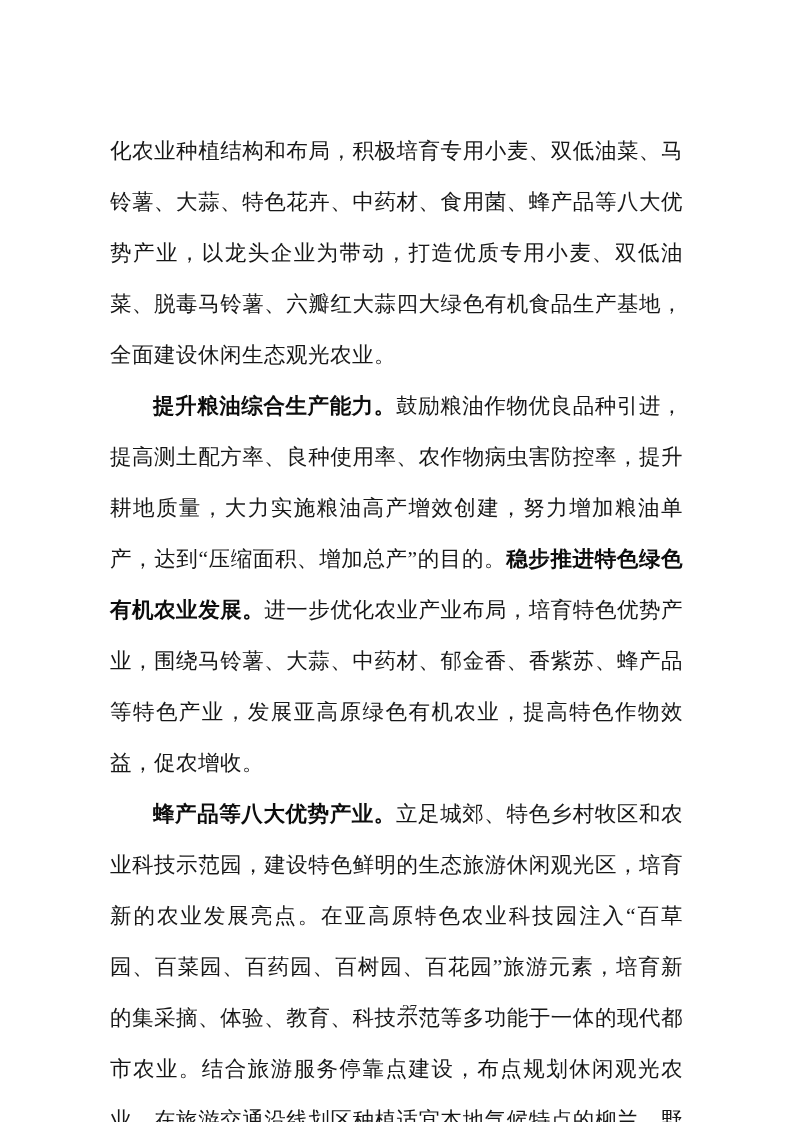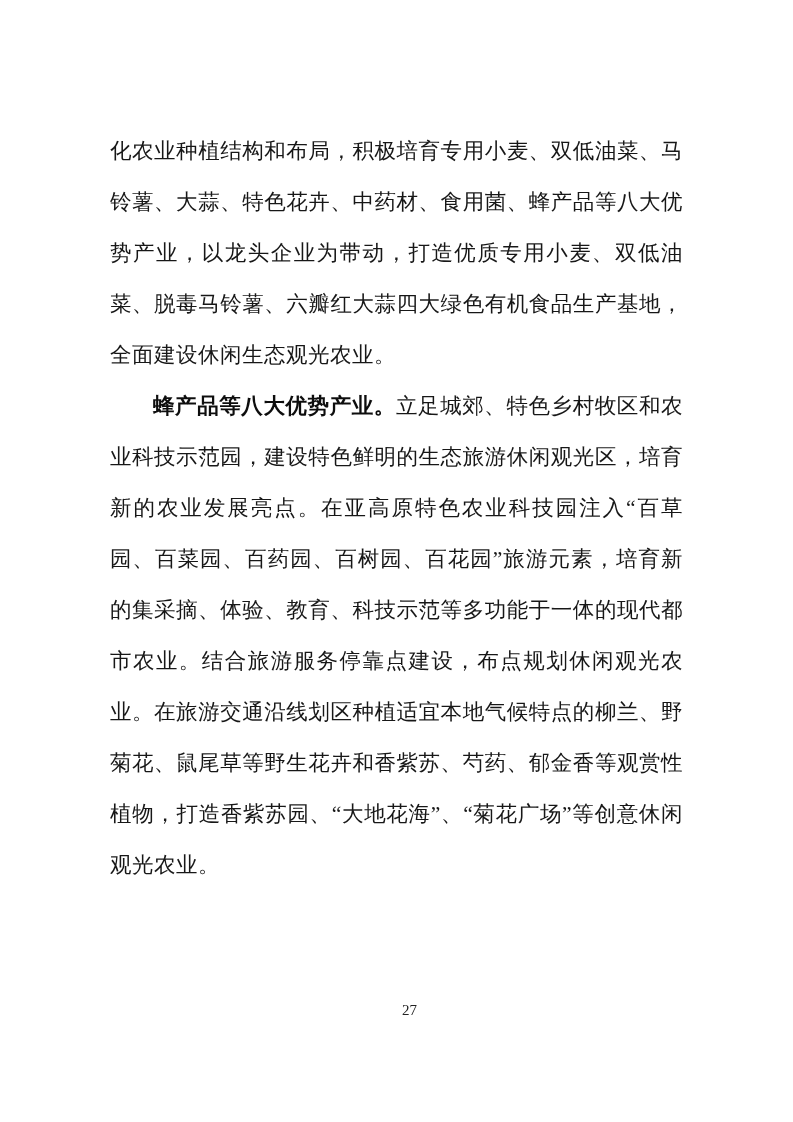--- a/index.html
+++ b/index.html
@@ -55,20 +55,23 @@
 </head>
 <body>
 
 <div class="page">
   <div class="content">
 
     <p>
       <span>化农业种植结构和布局，积极培育专用小麦、双低油菜、马铃薯、大蒜、特色花卉、中药材、食用菌、蜂产品等八大优势产业，以龙头企业为带动，打造优质专用小麦、双低油菜、脱毒马铃薯、六瓣红大蒜四大绿色有机食品生产基地，全面建设休闲生态观光农业。</span>
     </p>
 
+    <p class="indent">
+      <b>提升粮油综合生产能力。</b><span>鼓励粮油作物优良品种引进，提高测土配方率、良种使用率、农作物病虫害防控率，提升耕地质量，大力实施粮油高产增效创建，努力增加粮油单产，达到“压缩面积、增加总产”的目的。</span><b>稳步推进特色绿色有机农业发展。</b><span>进一步优化农业产业布局，培育特色优势产业，围绕马铃薯、大蒜、中药材、郁金香、香紫苏、蜂产品等特色产业，发展亚高原绿色有机农业，提高特色作物效益，促农增收。</span>
+    </p>
 
     <p class="indent">
       <b>蜂产品等八大优势产业。</b><span>立足城郊、特色乡村牧区和农业科技示范园，建设特色鲜明的生态旅游休闲观光区，培育新的农业发展亮点。在亚高原特色农业科技园注入“百草园、百菜园、百药园、百树园、百花园”旅游元素，培育新的集采摘、体验、教育、科技示范等多功能于一体的现代都市农业。结合旅游服务停靠点建设，布点规划休闲观光农业。在旅游交通沿线划区种植适宜本地气候特点的柳兰、野菊花、鼠尾草等野生花卉和香紫苏、芍药、郁金香等观赏性植物，打造香紫苏园、“大地花海”、“菊花广场”等创意休闲观光农业。</span>
     </p>
 
   </div>
 
   <div class="page-number">27</div>
 </div>
 

